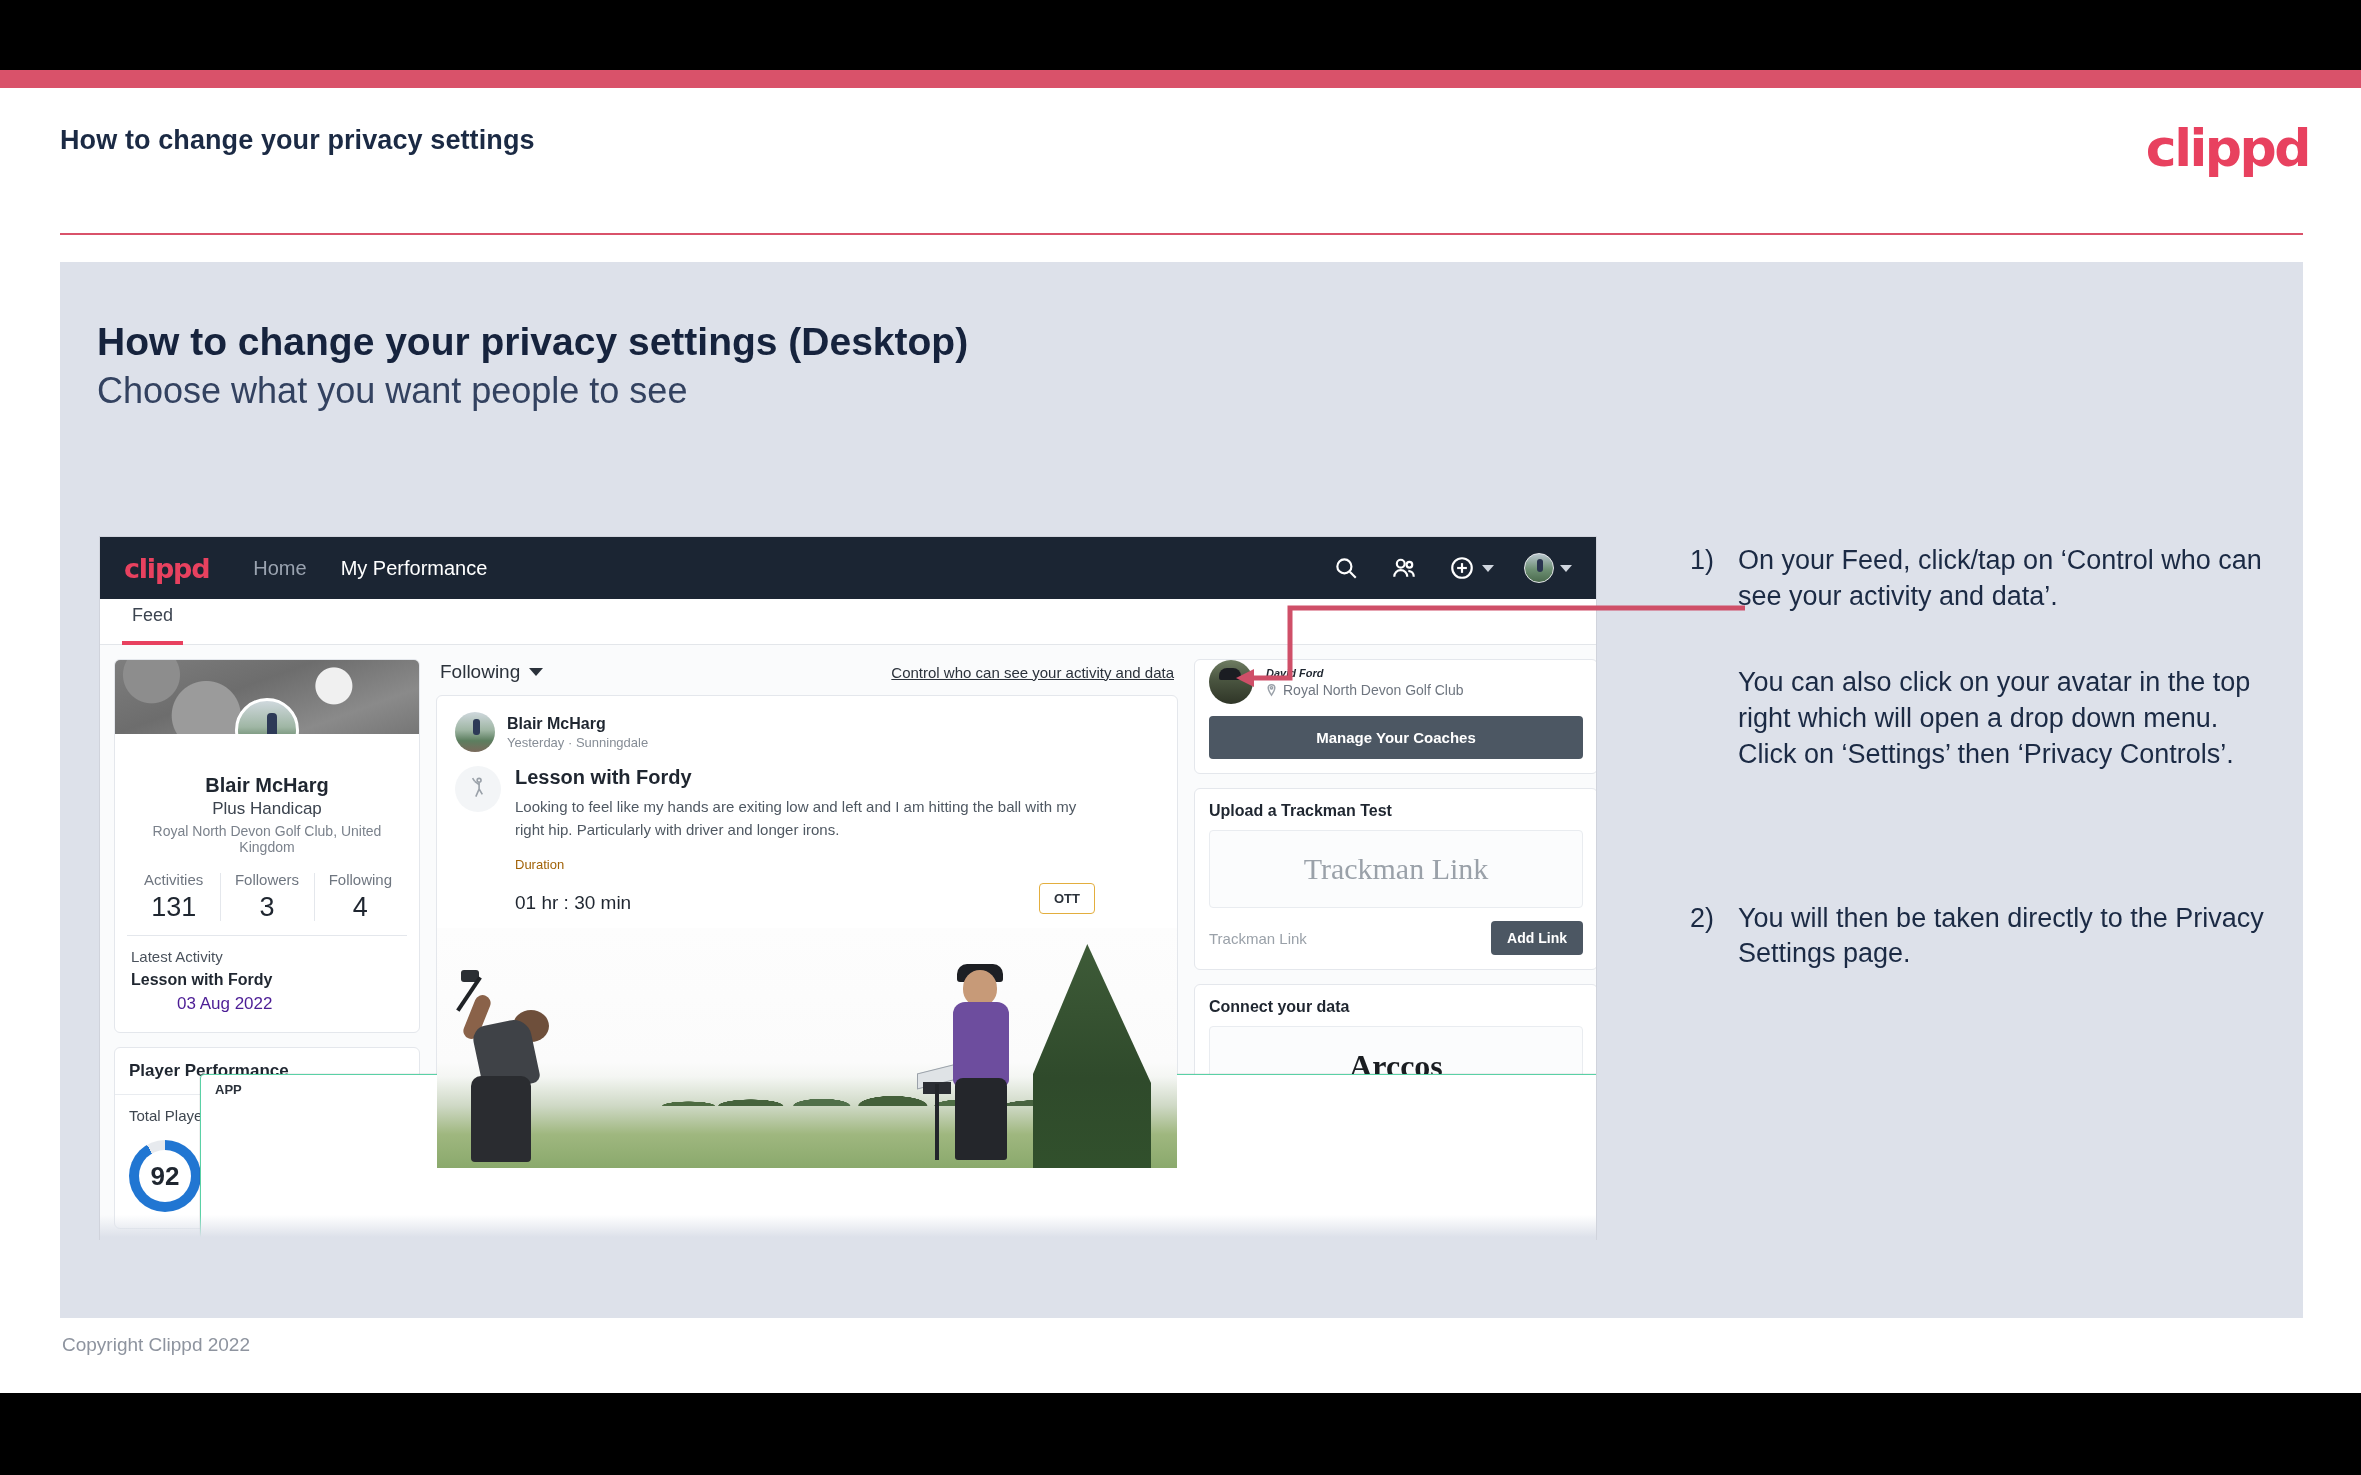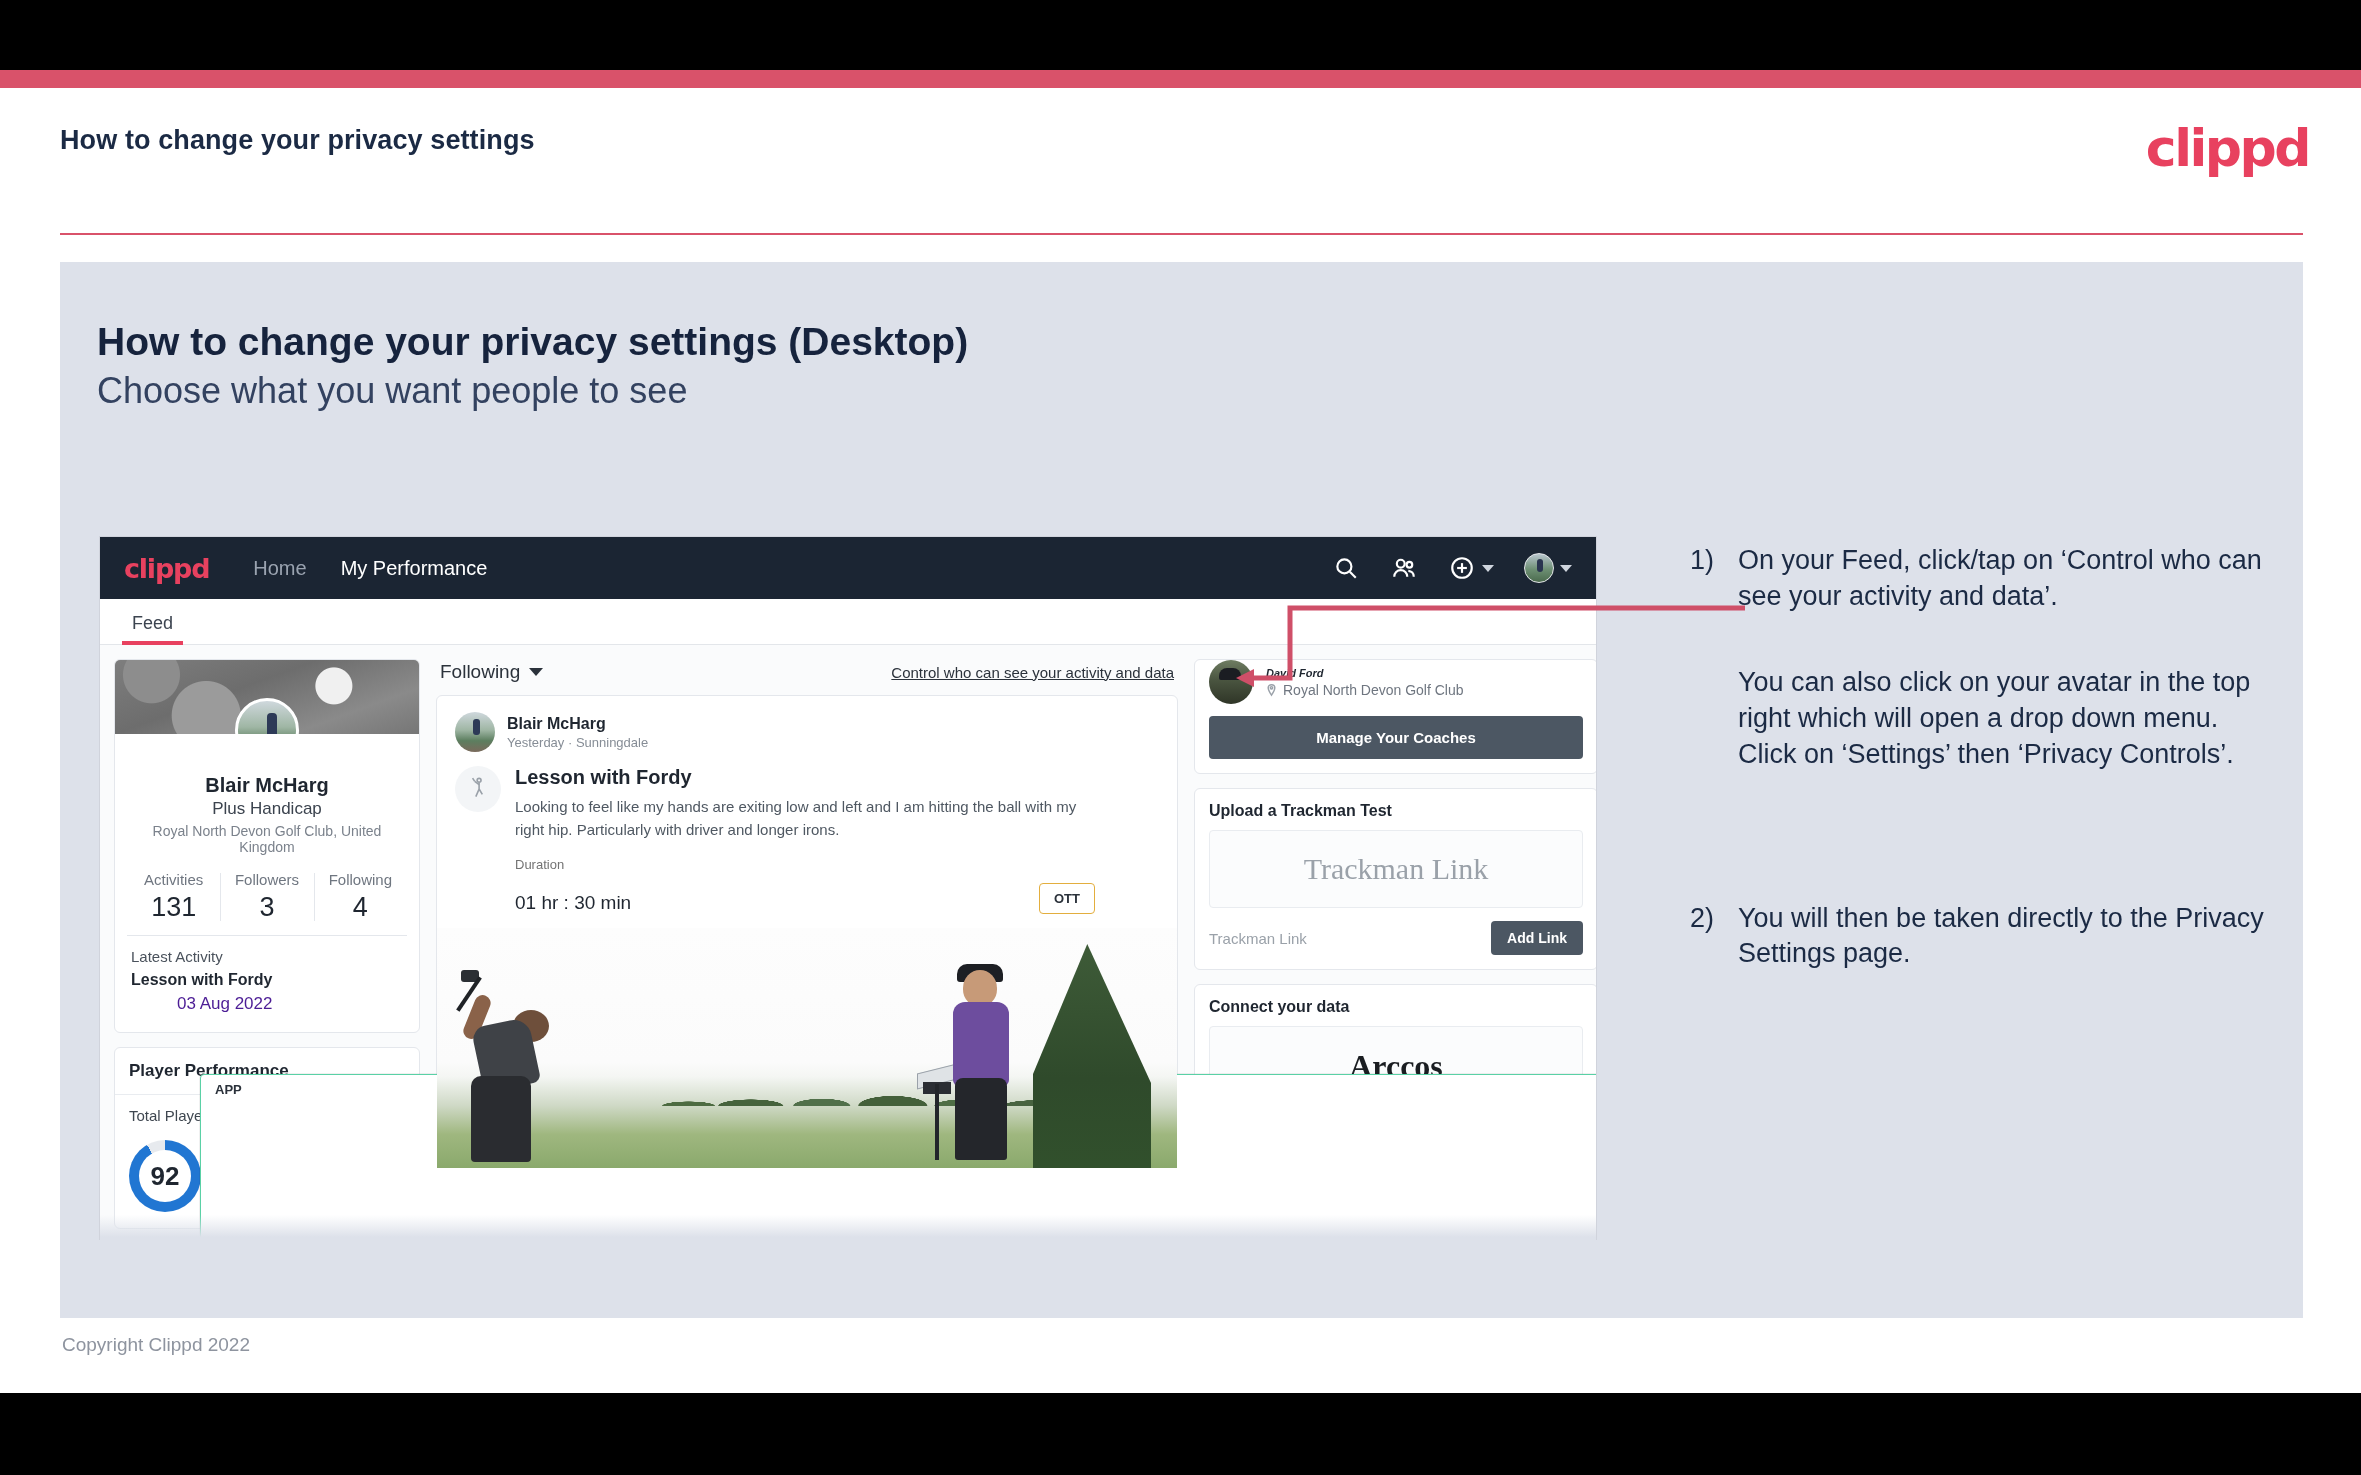--- a/index.html
+++ b/index.html
@@ -87,21 +87,21 @@
     background: linear-gradient(180deg,#b9c6cf 0%,#6d8f73 55%,#4b6b4e 100%);
     border:1.5px solid #e6e8ea; position:relative; overflow:hidden;
   }
   .avatar-nav::after{content:"";position:absolute;left:12px;top:5px;width:6px;height:13px;background:#2a3550;border-radius:3px;}
 
   .app-tabs {
     height: 46px; border-bottom:1px solid #e3e6ea; background:#fff;
     display:flex; align-items:flex-end; padding-left: 18px;
   }
   .app-tab {
-    font-size:18px; color:#5d6671; padding: 0 14px 10px 14px; position:relative;
+    font-size:18px; color:#5d6671; padding: 0 14px 18px 14px; position:relative;
   }
   .app-tab.active { color:#3c4450; }
   .app-tab.active::after {
     content:""; position:absolute; left:4px; right:4px; bottom:-1px; height:4px; background:#e8415f;
   }
 
   .app-body { display:flex; gap:16px; padding: 14px 10px 0 14px; background:#fafbfc; height: 594px; }
 
   .col-left  { width: 306px; flex:none; }
   .col-mid   { width: 742px; flex:none; }
@@ -185,21 +185,21 @@
   .post-meta { font-size:13px; color:#868d96; margin-top:2px; }
   .post-main { display:flex; gap:14px; margin-top:14px; }
   .swing-icon {
     width:46px;height:46px;border-radius:50%;background:#f3f5f7;flex:none;
     display:flex;align-items:center;justify-content:center;
   }
   .swing-icon svg { width:26px;height:26px;stroke:#9aa1a9;fill:none;stroke-width:1.5; }
   .post-title { font-size:20px; font-weight:700; color:#1f2630; }
   .post-desc { font-size:15px; color:#4f5862; line-height:1.5; margin-top:7px; max-width:580px;}
   .post-dur-row { display:flex; align-items:flex-end; justify-content:space-between; margin-top:16px; }
-  .dur-label { font-size:13px; color:#737373; }
+  .dur-label { font-size:13px; color:#a16207; }
   .dur-val { font-size:19px; color:#1f2630; margin-top:20px; }
   .tags { display:flex; gap:9px; }
   .tag { font-size:13px; font-weight:700; padding:7px 14px; border-radius:4px; }
   .tag.ott { border:1.5px solid #e3ae3e; color:#2b323b; }
   .tag.app { border:1.5px solid #5ad1a6; color:#2b323b; }
   .post-photo {
     margin: 14px -18px 0; height: 240px; position:relative; overflow:hidden;
     background: linear-gradient(180deg,#fdfdfd 0%,#fbfbfb 56%,#f4f6f3 62%, #cfd9c6 74%, #9fb77f 86%, #8aa96c 100%);
   }
   .photo-inner { position:absolute; left:170px; right:0; top:0; bottom:0; }

